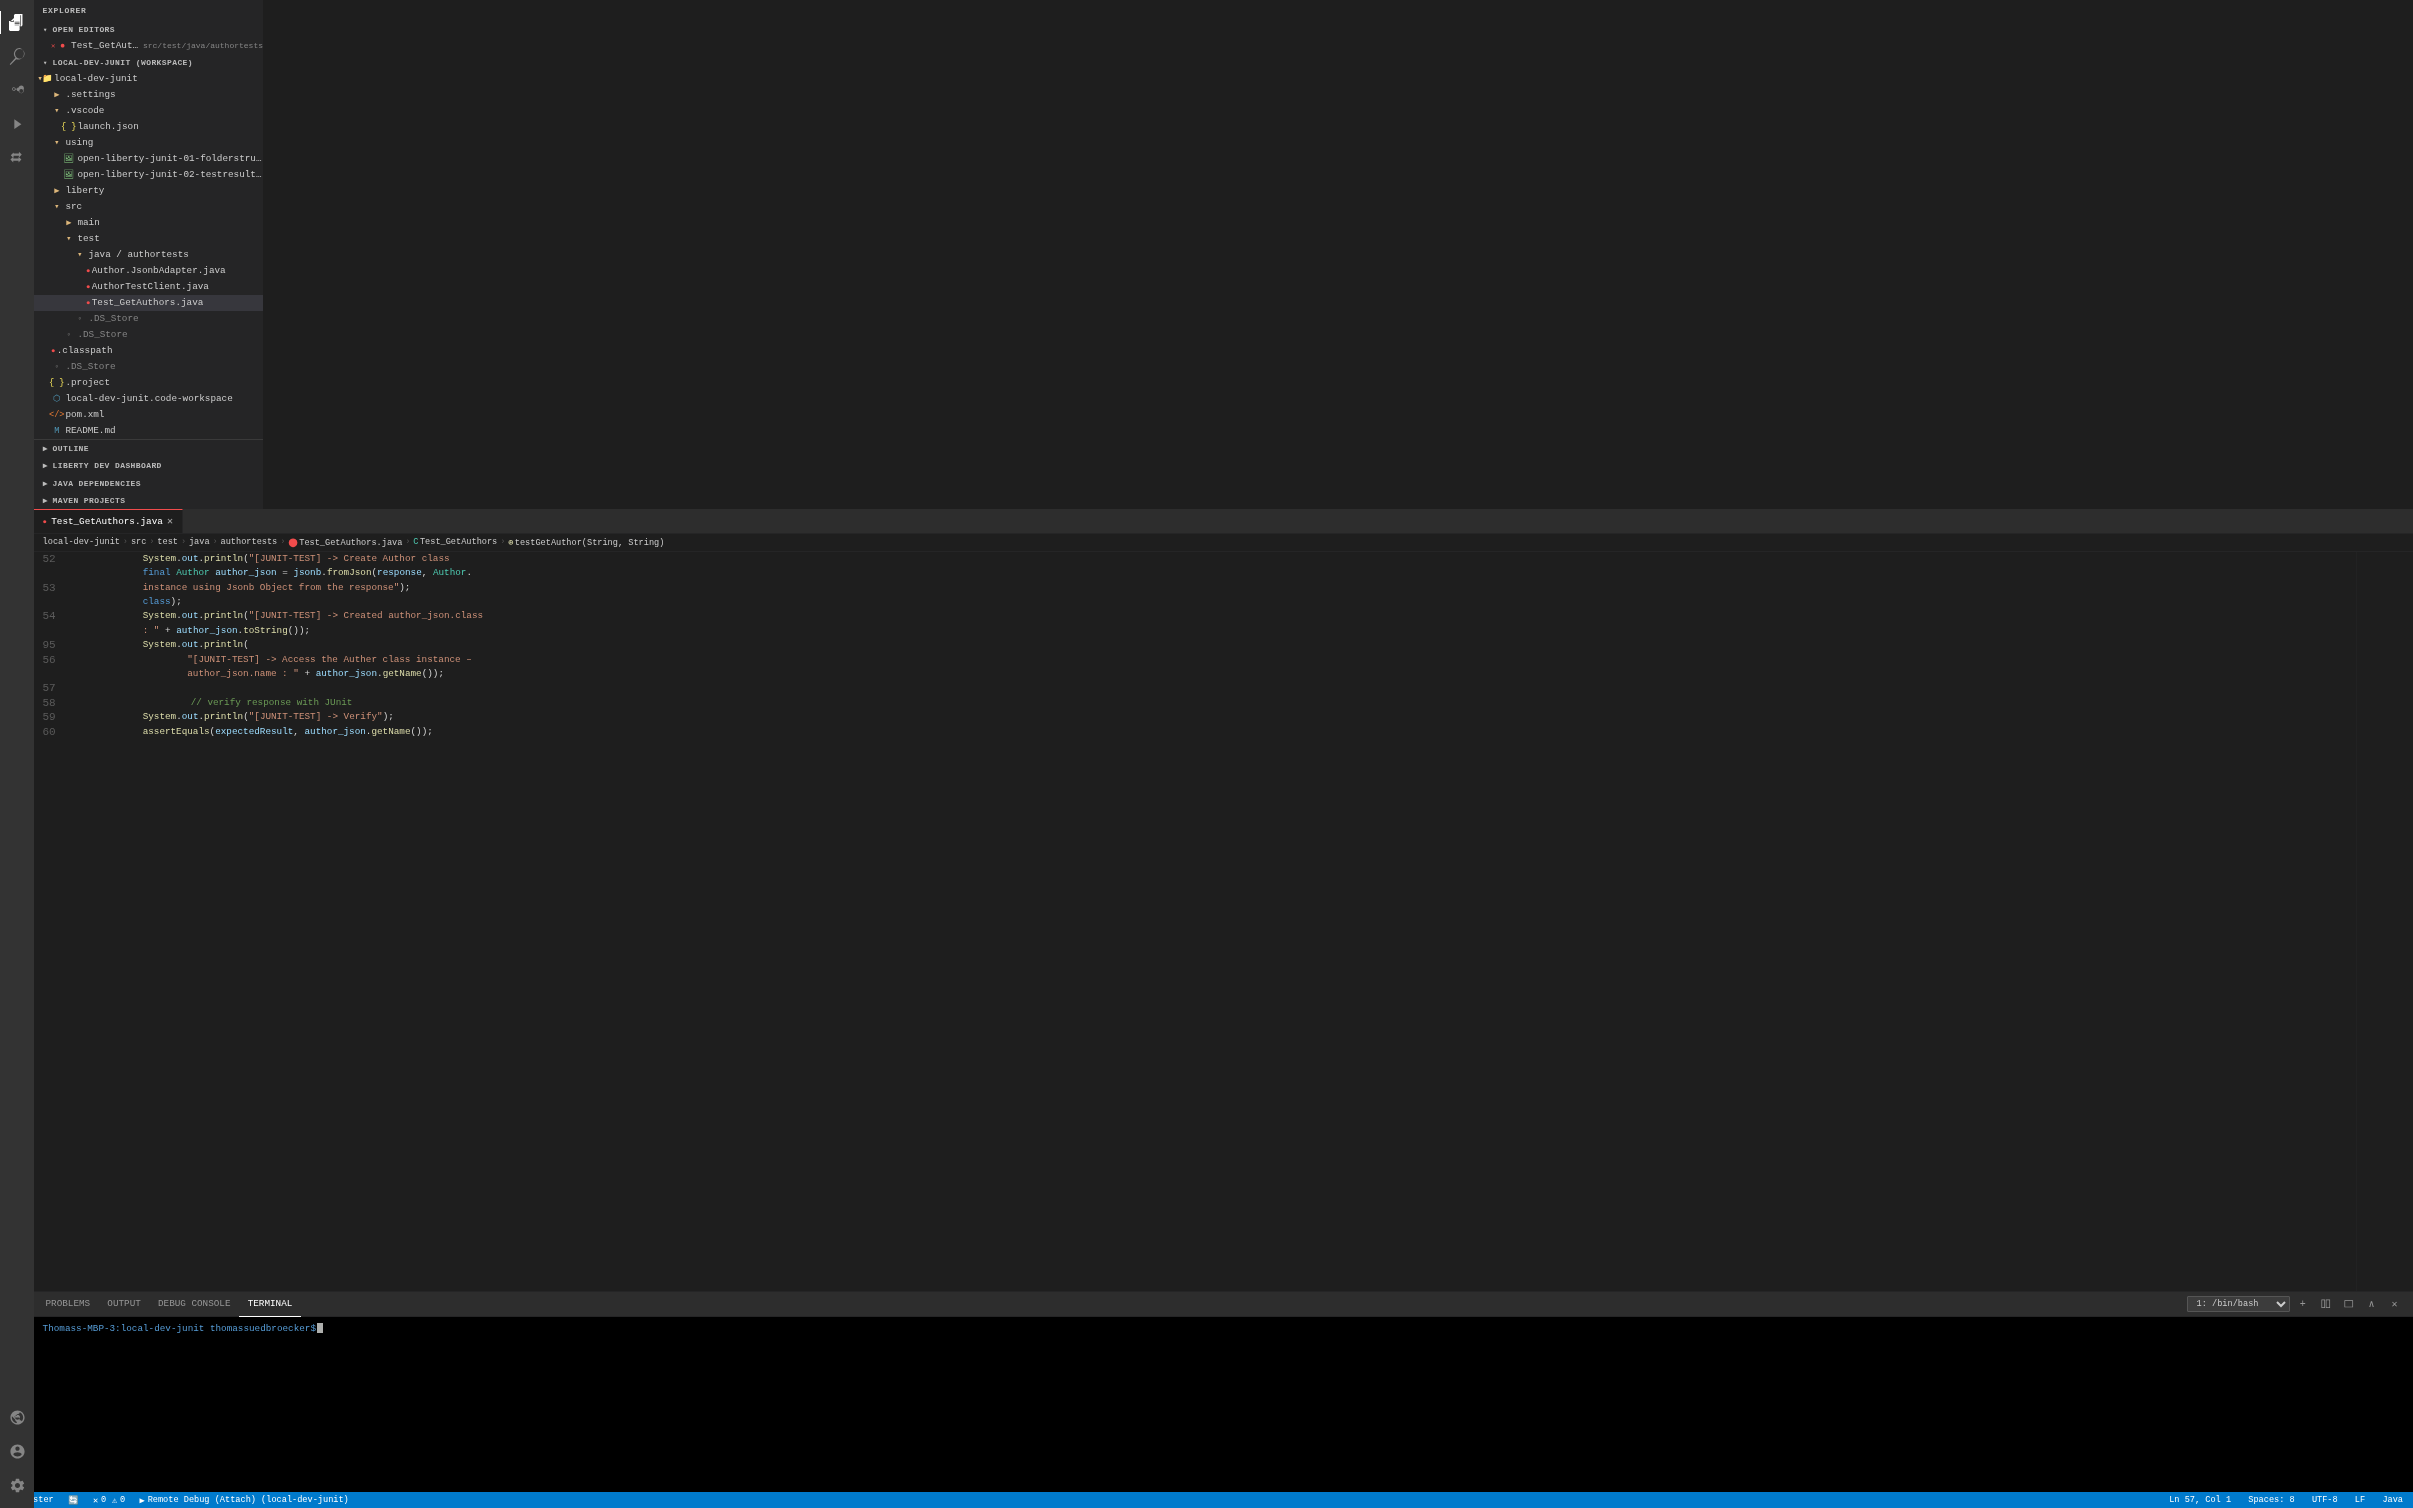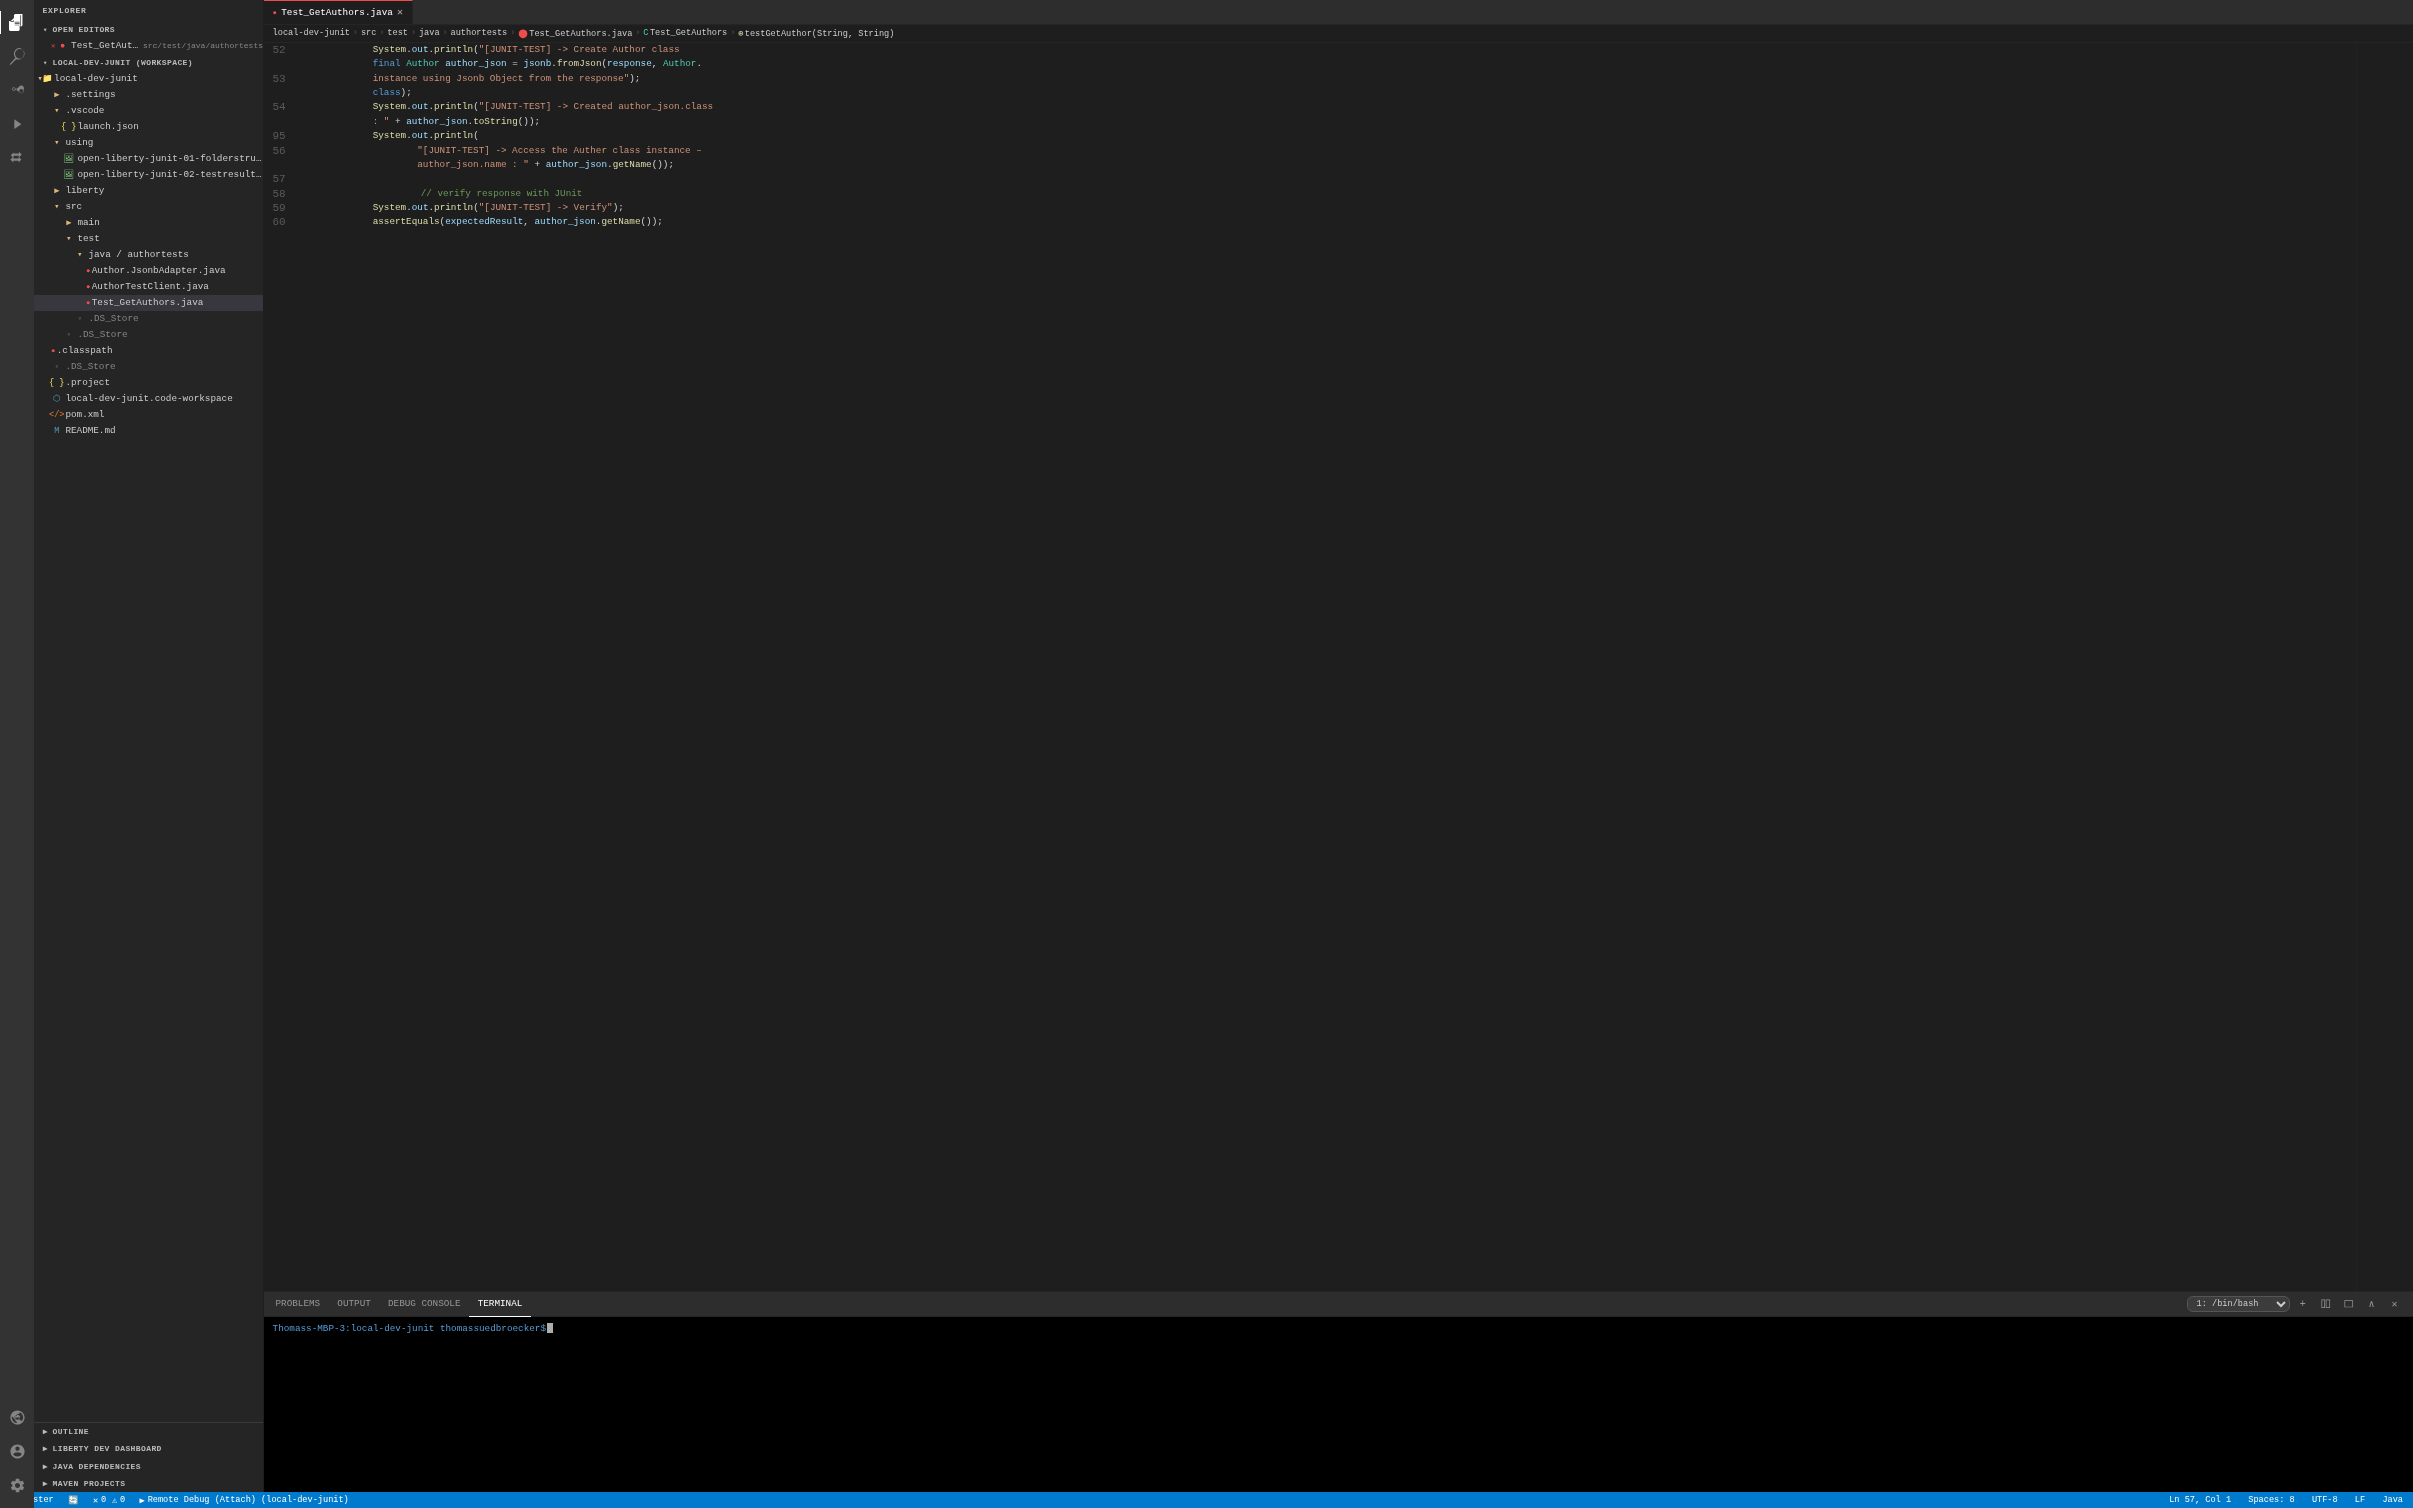--- a/index.html
+++ b/index.html
@@ -58,21 +58,21 @@
       margin-top: auto;
       display: flex;
       flex-direction: column;
       align-items: center;
       padding-bottom: 5.7px;
     }
 
     
     .app-container {
       display: flex;
-      flex-direction: row;
+      flex-direction: column;
       height: 100vh;
       margin-left: 34px;
     }
 
     
     .sidebar {
       width: 230px;
       background: #252526;
       display: flex;
       flex-direction: column;
@@ -315,21 +315,21 @@
       color: #969696;
       cursor: pointer;
       border-radius: 2.9px;
       font-size: 10px;
     }
 
     .terminal-select {
       background: #3c3c3c;
       color: #cccccc;
       border: 0.7px solid #555;
-      border-radius: 6px;
+      border-radius: 1px;
       padding: 1.4px 14.4px 1.4px 4.3px;
       font-size: 8.6px;
       font-family: inherit;
       cursor: pointer;
     }
 
     .terminal-content {
       flex: 1;
       padding: 5.7px 8.6px;
       overflow-y: auto;

